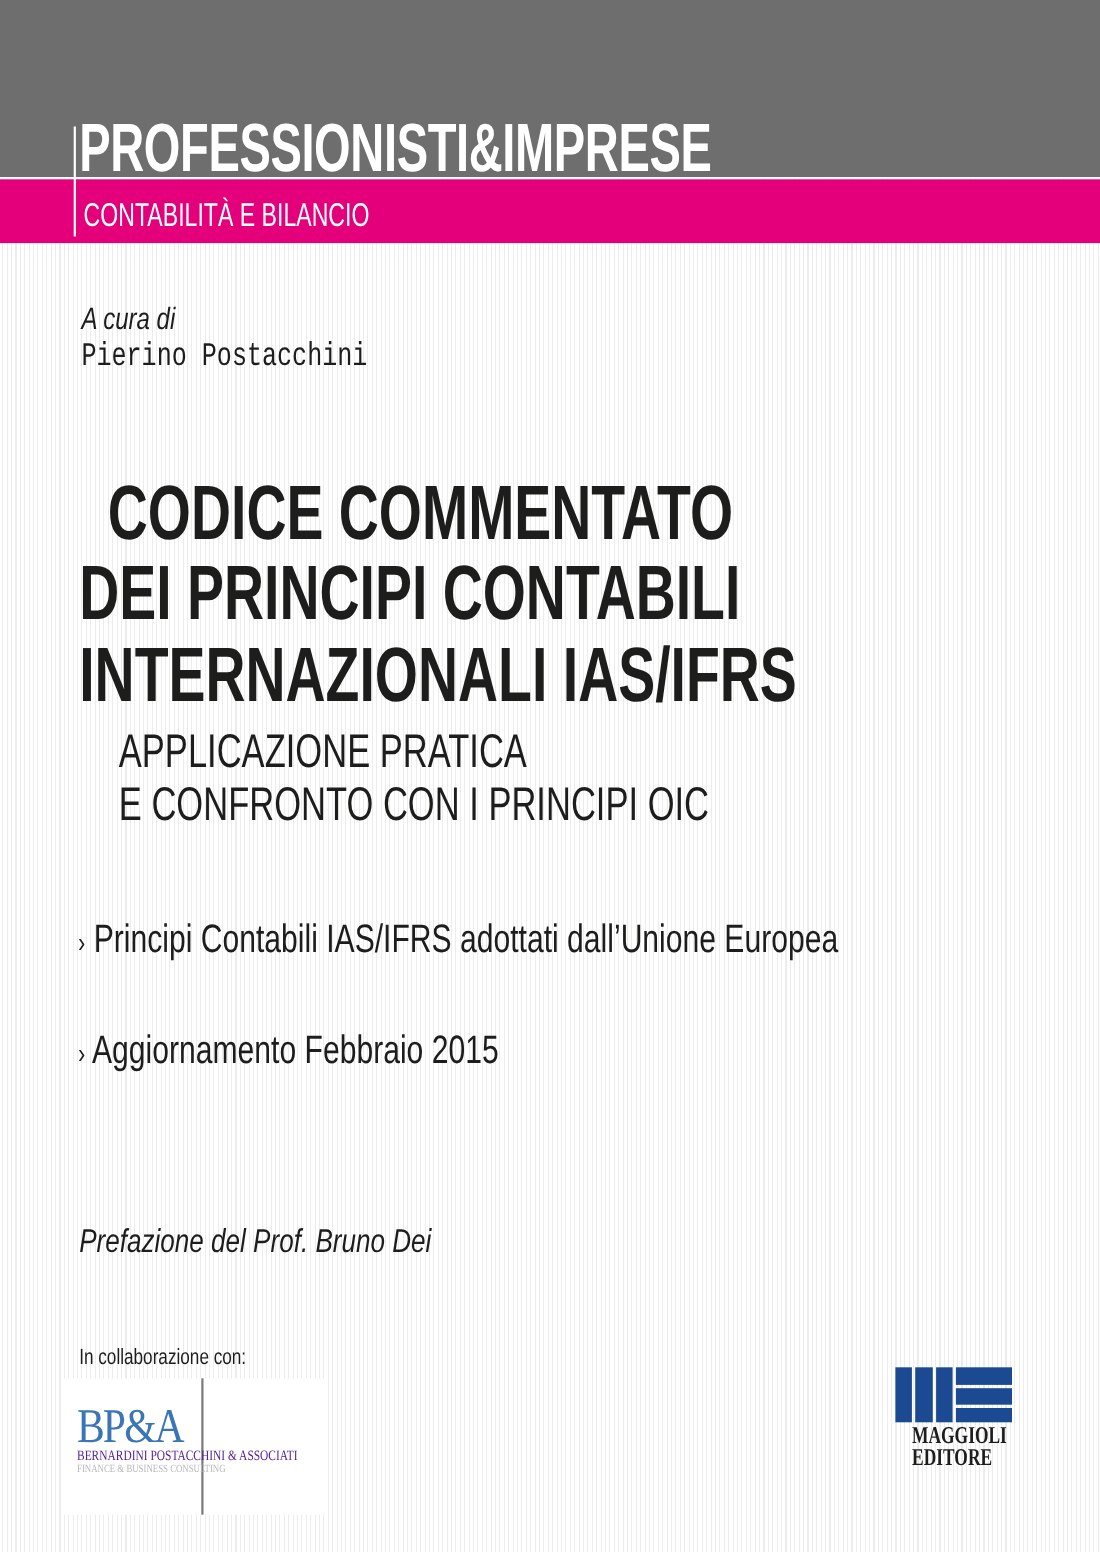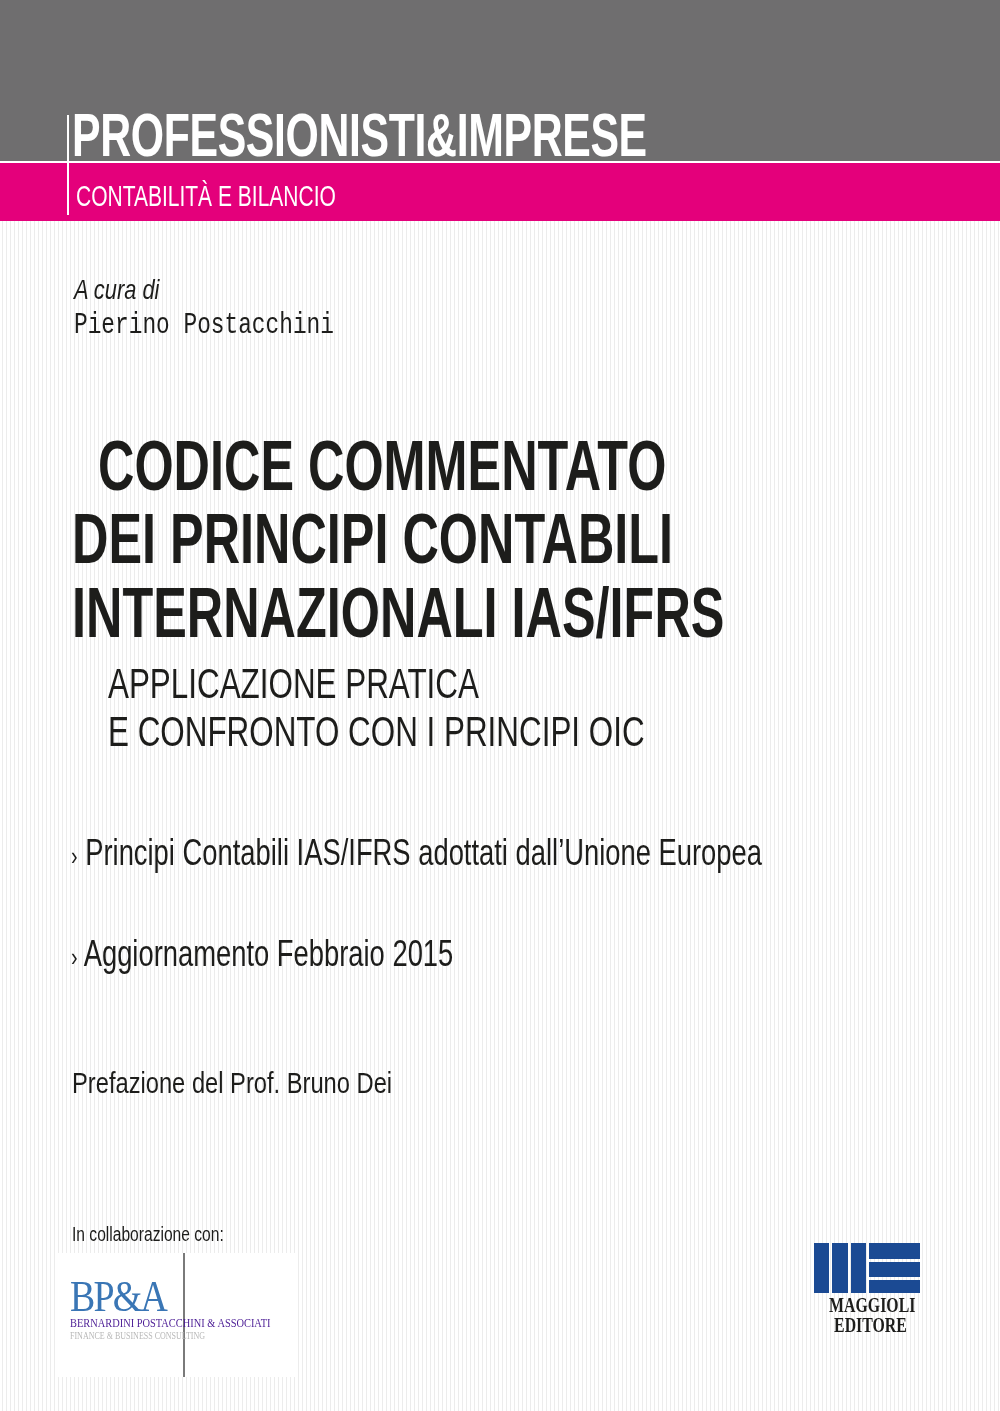--- a/index.html
+++ b/index.html
@@ -29,38 +29,38 @@
   #editor-name .cond { transform: scaleX(0.76); }
 
   .title-line { left:72px; font-weight:bold; font-size:70px; line-height:72px; color:#1d1d1b; }
   .title-line .cond { transform: scaleX(0.72); }
   .sub-line { left:72px; font-size:43px; line-height:48px; color:#1d1d1b;padding-left:36px; }
   .sub-line .cond { transform: scaleX(0.73); }
 
   .bullet { left:71px; font-size:36px; line-height:40px; color:#1d1d1b; }
   .bullet .cond { transform: scaleX(0.76); }
 
-  #preface { left:72px; top:1066px; font-size:30px; line-height:34px; }
+  #preface { left:72px; top:1112px; font-size:30px; font-style:italic; line-height:34px; }
   #preface .cond { transform: scaleX(0.79); }
 
   #collab-label { left:72px; top:1225px; font-size:20px; line-height:18px; color:#1d1d1b; }
   #collab-label .cond { transform: scaleX(0.78); }
 
   #bpa-box { left:58px; top:1253px; width:240px; height:124px; background:#ffffff; }
   #bpa-divider { left:125px; top:0; width:2px; height:124px; background:#7a7a7a; }
   #bpa-mark { left:12px; top:22px; color:#3a76b5; font-family:"Liberation Serif", serif; font-size:44px; line-height:44px;text-align:right; }
   #bpa-mark .cond { transform: scaleX(0.86); letter-spacing:-2px; }
   #bpa-name { left:12px; top:63px; color:#4c1d95; font-family:"Liberation Serif", serif; font-size:13px; line-height:14px; }
   #bpa-name .cond { transform: scaleX(0.80); }
   #bpa-tag { left:12px; top:77px; color:#b8b8b8; font-family:"Liberation Serif", serif; font-size:10px; line-height:11px; }
   #bpa-tag .cond { transform: scaleX(0.80); }
 
   #maggioli { left:814px; top:1243px; width:106px; height:95px; }
   .mbar { position:absolute; background:#1b4a93; }
-  #maggioli-name { left:0; top:52px; width:108px; text-align:right; font-family:"Liberation Serif", serif; font-weight:bold; font-size:22px; line-height:20px; color:#1d1d1b; }
+  #maggioli-name { left:0; top:52px; width:108px; text-align:left; font-family:"Liberation Serif", serif; font-weight:bold; font-size:22px; line-height:20px; color:#1d1d1b; }
   #maggioli-name .cond { transform: scaleX(0.72); transform-origin: 50% 0; }
 </style>
 </head>
 <body>
 
 <div id="top-band" class="abs"></div>
 <div id="white-rule" class="abs"></div>
 <div id="pink-band" class="abs"></div>
 <div id="v-rule" class="abs"></div>
 

